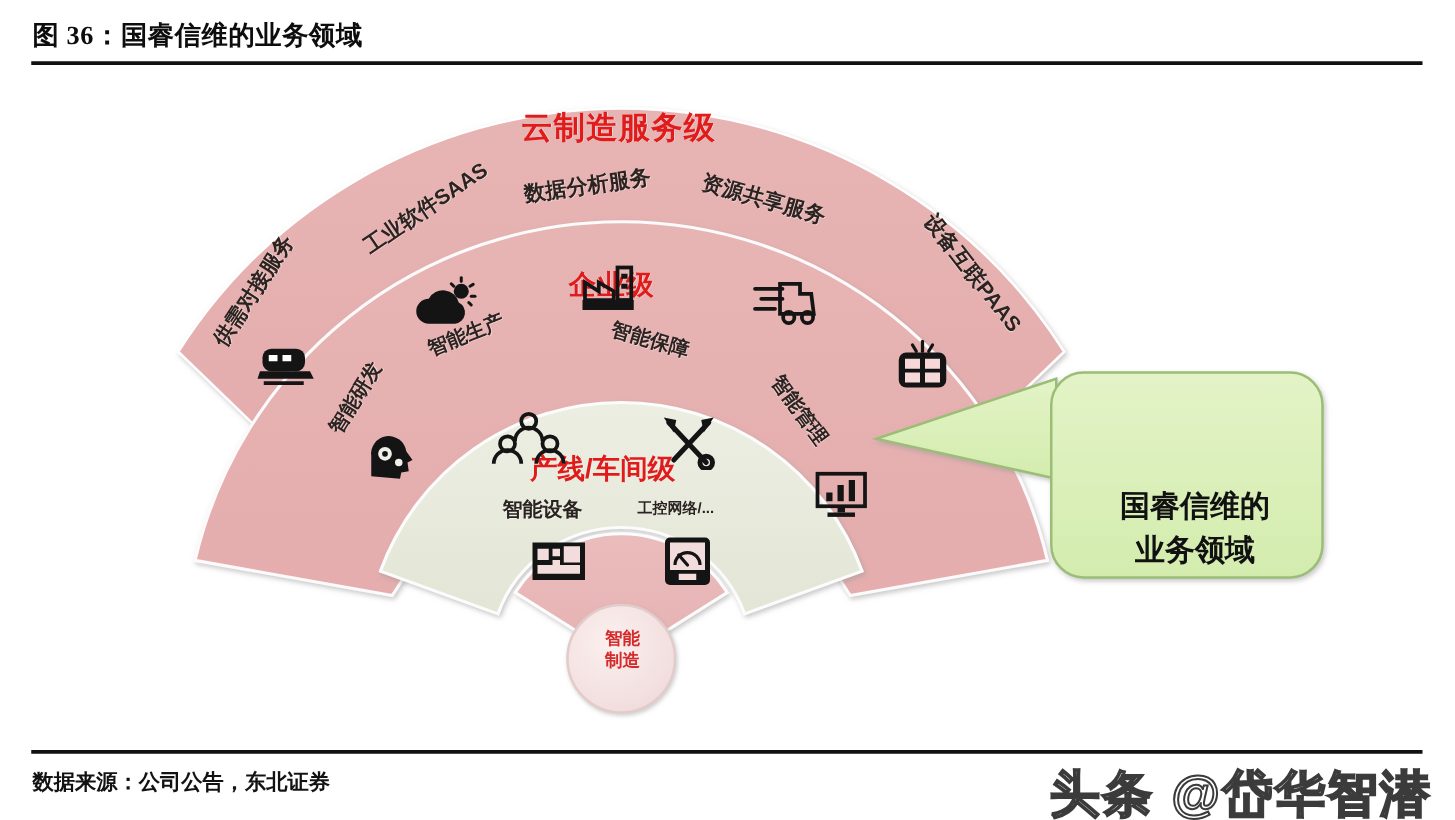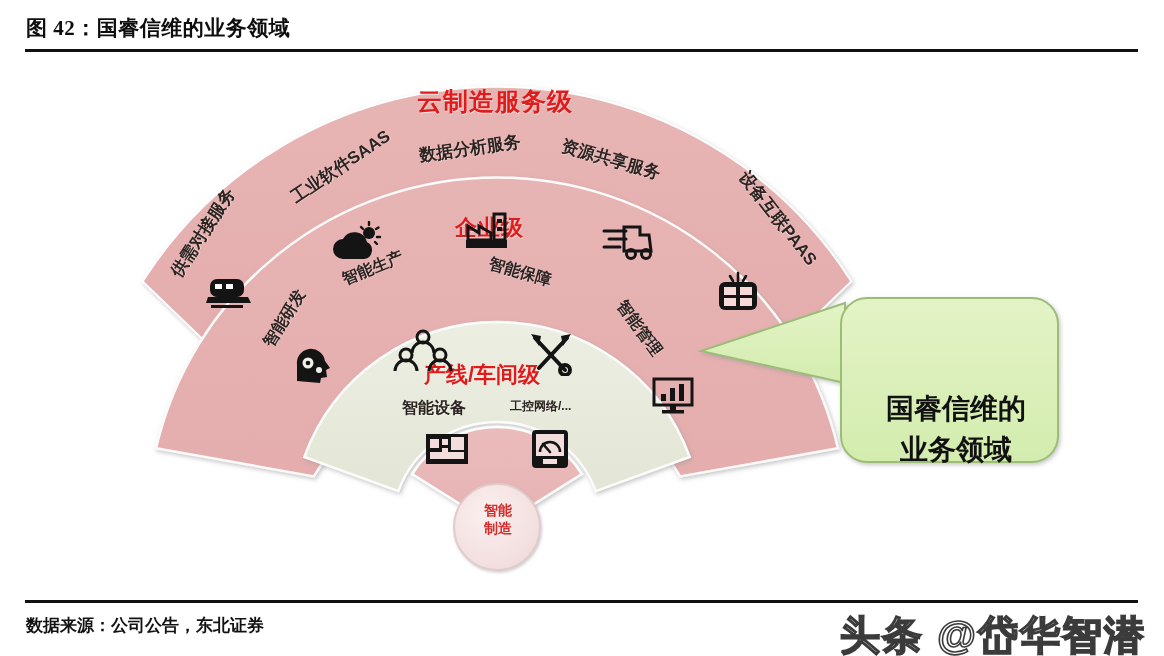--- a/index.html
+++ b/index.html
@@ -126,31 +126,31 @@
   }
   #core-label span { display: block; }
 
   
   #callout-text {
     position: absolute;
     left: 858px;
     top: 334px;
     width: 196px;
     text-align: center;
-    font-size: 28px;
+    font-size: 24px;
     font-weight: bold;
     color: #111111;
     line-height: 1.45;
   }
   #callout-text span { display: block; }
 </style>
 </head>
 <body>
 
-<div id="figure-title">图 42：国睿信维的业务领域</div>
+<div id="figure-title">图 36：国睿信维的业务领域</div>
 <div id="header-rule"></div>
 
 <div id="diagram-stage">
 
   <svg id="fan-svg" width="1164" height="545" viewBox="0 0 1164 545">
     <defs>
       <filter id="softshadow" x="-30%" y="-30%" width="170%" height="170%">
         <feDropShadow dx="1.5" dy="2" stdDeviation="2.2" flood-color="#9a9a9a" flood-opacity="0.55"></feDropShadow>
       </filter>
       <filter id="tinyshadow" x="-40%" y="-40%" width="180%" height="180%">

